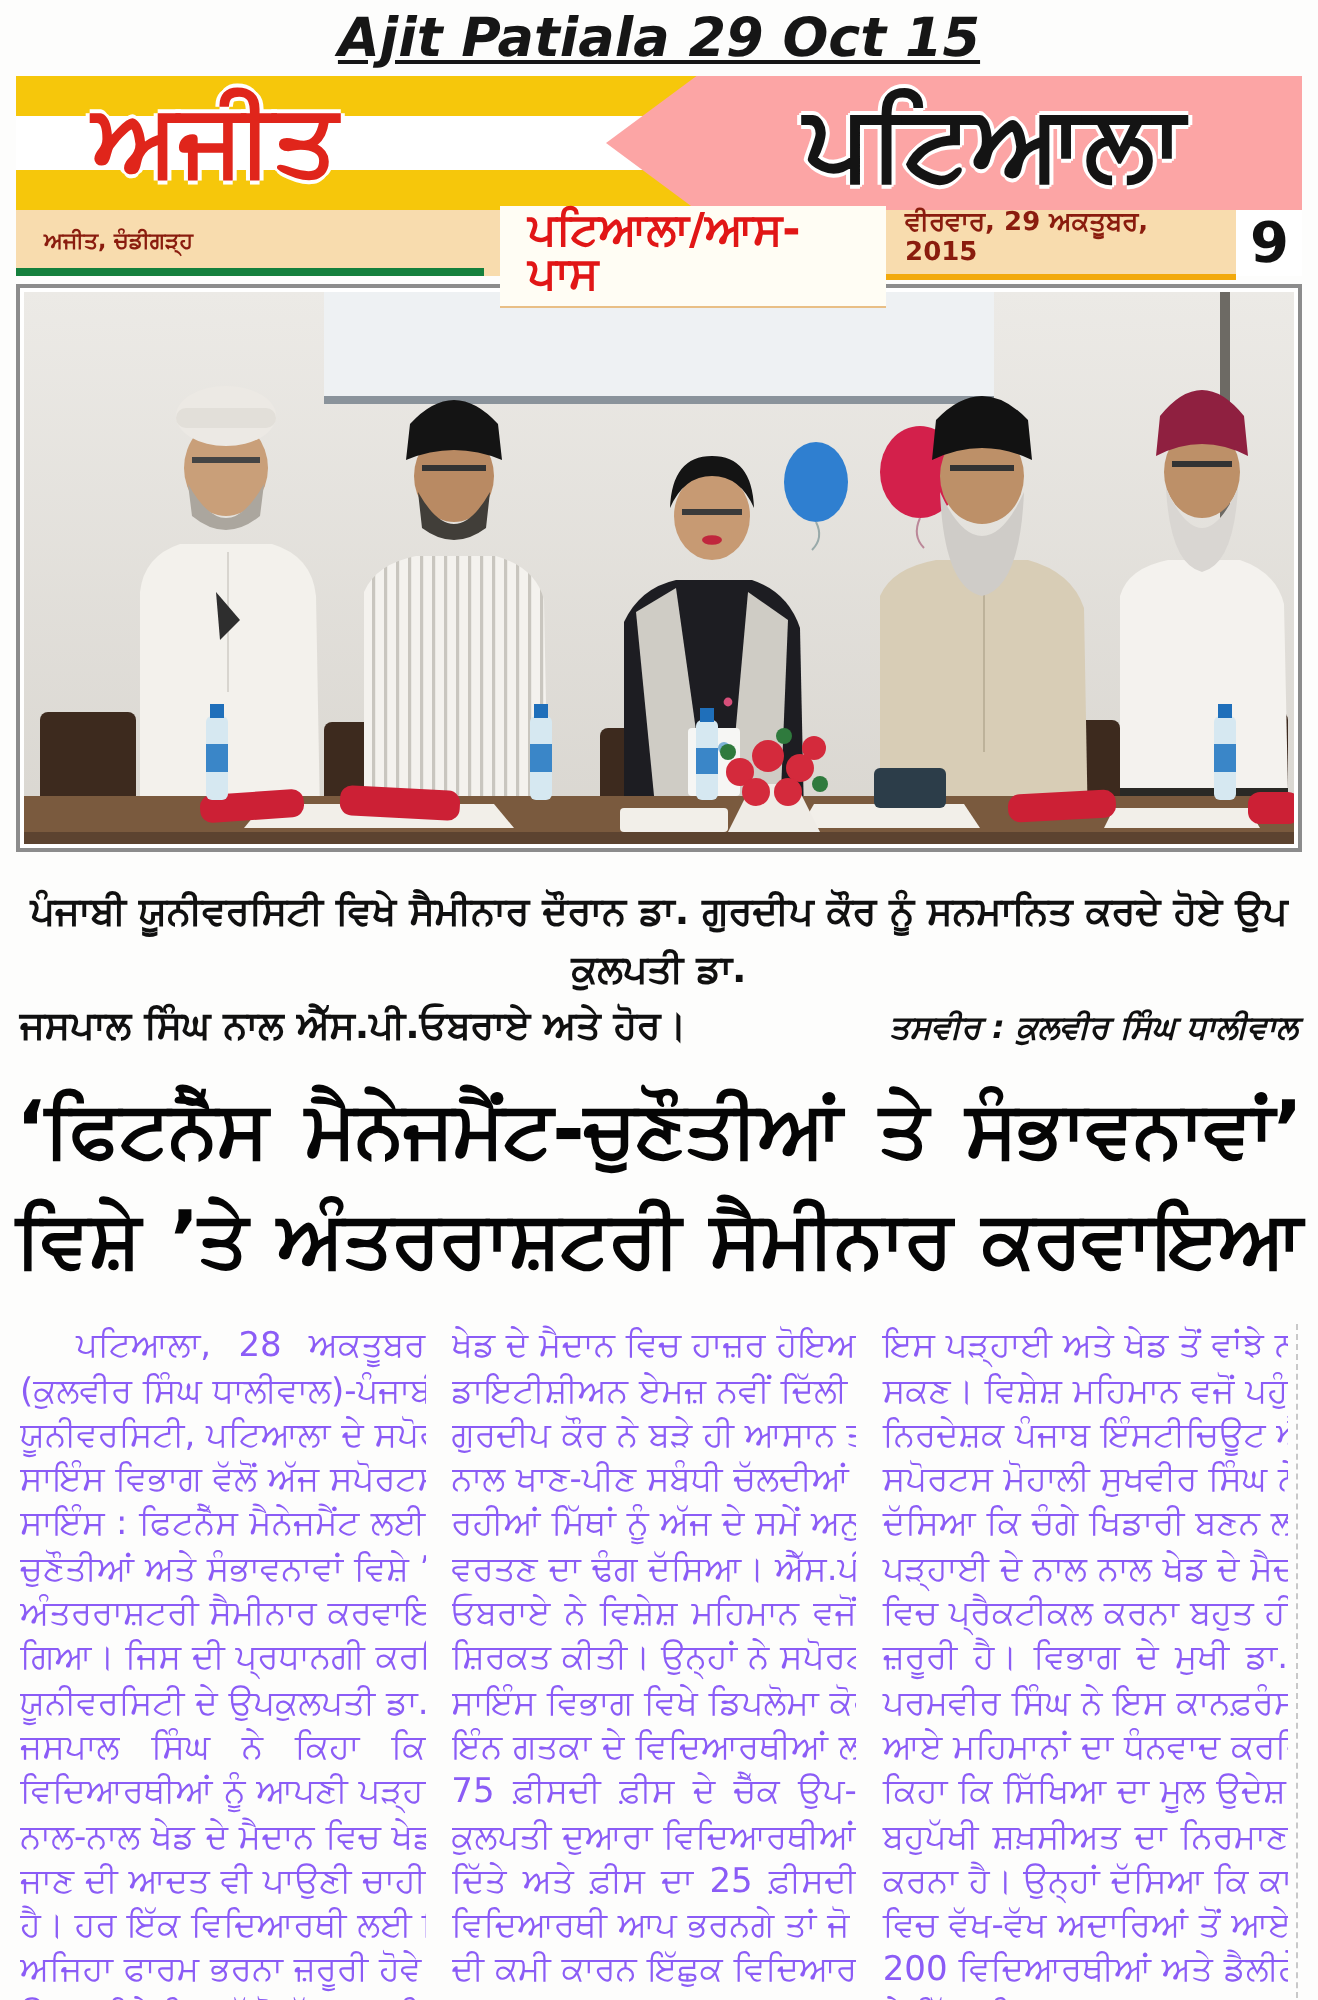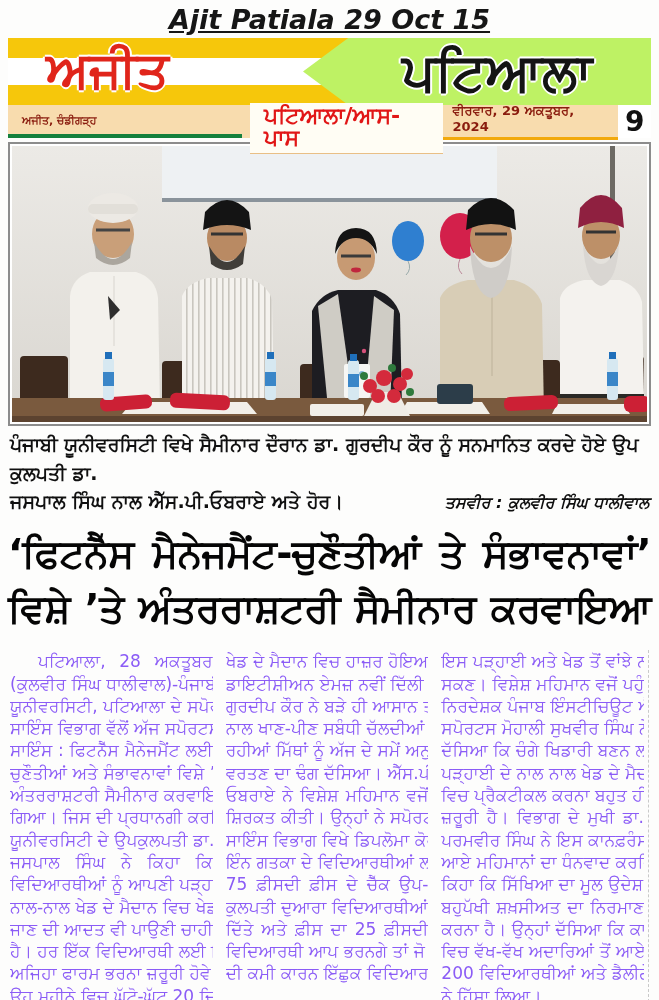--- a/index.html
+++ b/index.html
@@ -16,21 +16,21 @@
   .masthead{position:relative;height:67px;margin:0 8px;background:#f6c70b;overflow:hidden;}
   .masthead .white-band{position:absolute;left:0;right:0;top:20px;height:27px;background:#ffffff;}
   .logo-left{
     position:absolute;left:38px;top:50%;transform:translateY(-54%);
     font-size:50px;font-weight:700;color:#e0251b;
     text-shadow:-2px 0 #fff,2px 0 #fff,0 -2px #fff,0 2px #fff;
     line-height:1;
   }
   .arrow-banner{
     position:absolute;top:0;bottom:0;left:295px;right:0;
-    background:#bef264;
+    background:#fca5a5;
     clip-path:polygon(0 50%,13% 0,100% 0,100% 100%,13% 100%);
     display:flex;align-items:center;justify-content:center;text-align:center;
   }
   .logo-right{
     font-size:52px;font-weight:700;color:#141414;margin-left:40px;
     text-shadow:-2px 0 #fff,2px 0 #fff,0 -2px #fff,0 2px #fff,1px 1px #fff,-1px -1px #fff;
     line-height:1;
   }
   
   .substrip{
@@ -43,21 +43,21 @@
     font-size:22px;font-weight:700;color:#e11616;line-height:1;
     box-shadow:0 1px 0 #e9bf85;
     margin-top:12px;
   }
   .date-box{margin-left:auto;font-size:13px;font-weight:700;color:#8a1c0e;border-bottom:3px solid #f2a90c;padding:0 10px 3px;}
   .pagenum-box{background:#ffffff;align-self:stretch;display:flex;align-items:center;justify-content:center;width:34px;font-size:28px;font-weight:700;color:#111;}
   
   .photo-frame{margin:4px 8px 0;border:2px solid #8c8c8c;background:#fff;padding:2px;}
   .photo-frame svg{display:block;}
   
-  .caption{margin:4px 10px 0;font-size:19px;font-weight:700;line-height:1.5;color:#101010;}
+  .caption{margin:16px 10px 0;font-size:19px;font-weight:700;line-height:1.5;color:#101010;text-align:center;}
   .caption-row2{display:flex;justify-content:space-between;align-items:baseline;gap:28px;}
   .credit{font-style:italic;font-size:16px;white-space:nowrap;}
   
   .headline{margin:10px 8px 0;color:#050505;font-weight:700;}
   .headline .hl-line{font-size:39px;line-height:1.42;text-align:justify;text-align-last:justify;white-space:nowrap;letter-spacing:-0.5px;}
   
   .article{display:flex;gap:13px;margin:14px 10px 0 10px;border-right:1px dashed #c9c9c9;padding-right:4px;}
   .col{flex:1 1 0;min-width:0;}
   .article-line{
     font-size:17px;line-height:22.3px;color:#8b5cf6;
@@ -77,21 +77,21 @@
     <div class="white-band"></div>
     <div class="logo-left">ਅਜੀਤ</div>
     <div class="arrow-banner">
       <div class="logo-right">ਪਟਿਆਲਾ</div>
     </div>
   </div>
 
   <div class="substrip">
     <div class="edition">ਅਜੀਤ, ਚੰਡੀਗੜ੍ਹ</div>
     <div class="section-box">ਪਟਿਆਲਾ/ਆਸ-ਪਾਸ</div>
-    <div class="date-box">ਵੀਰਵਾਰ, 29 ਅਕਤੂਬਰ, 2024</div>
+    <div class="date-box">ਵੀਰਵਾਰ, 29 ਅਕਤੂਬਰ, 2015</div>
     <div class="pagenum-box">9</div>
   </div>
 
   <div class="photo-frame">
     <svg width="635" height="276" viewBox="0 0 635 276">
       <defs>
         <linearGradient id="wall" x1="0" y1="0" x2="0" y2="1">
           <stop offset="0" stop-color="#eceae6"></stop>
             <stop offset="1" stop-color="#d9d6d0"></stop>
         </linearGradient>

